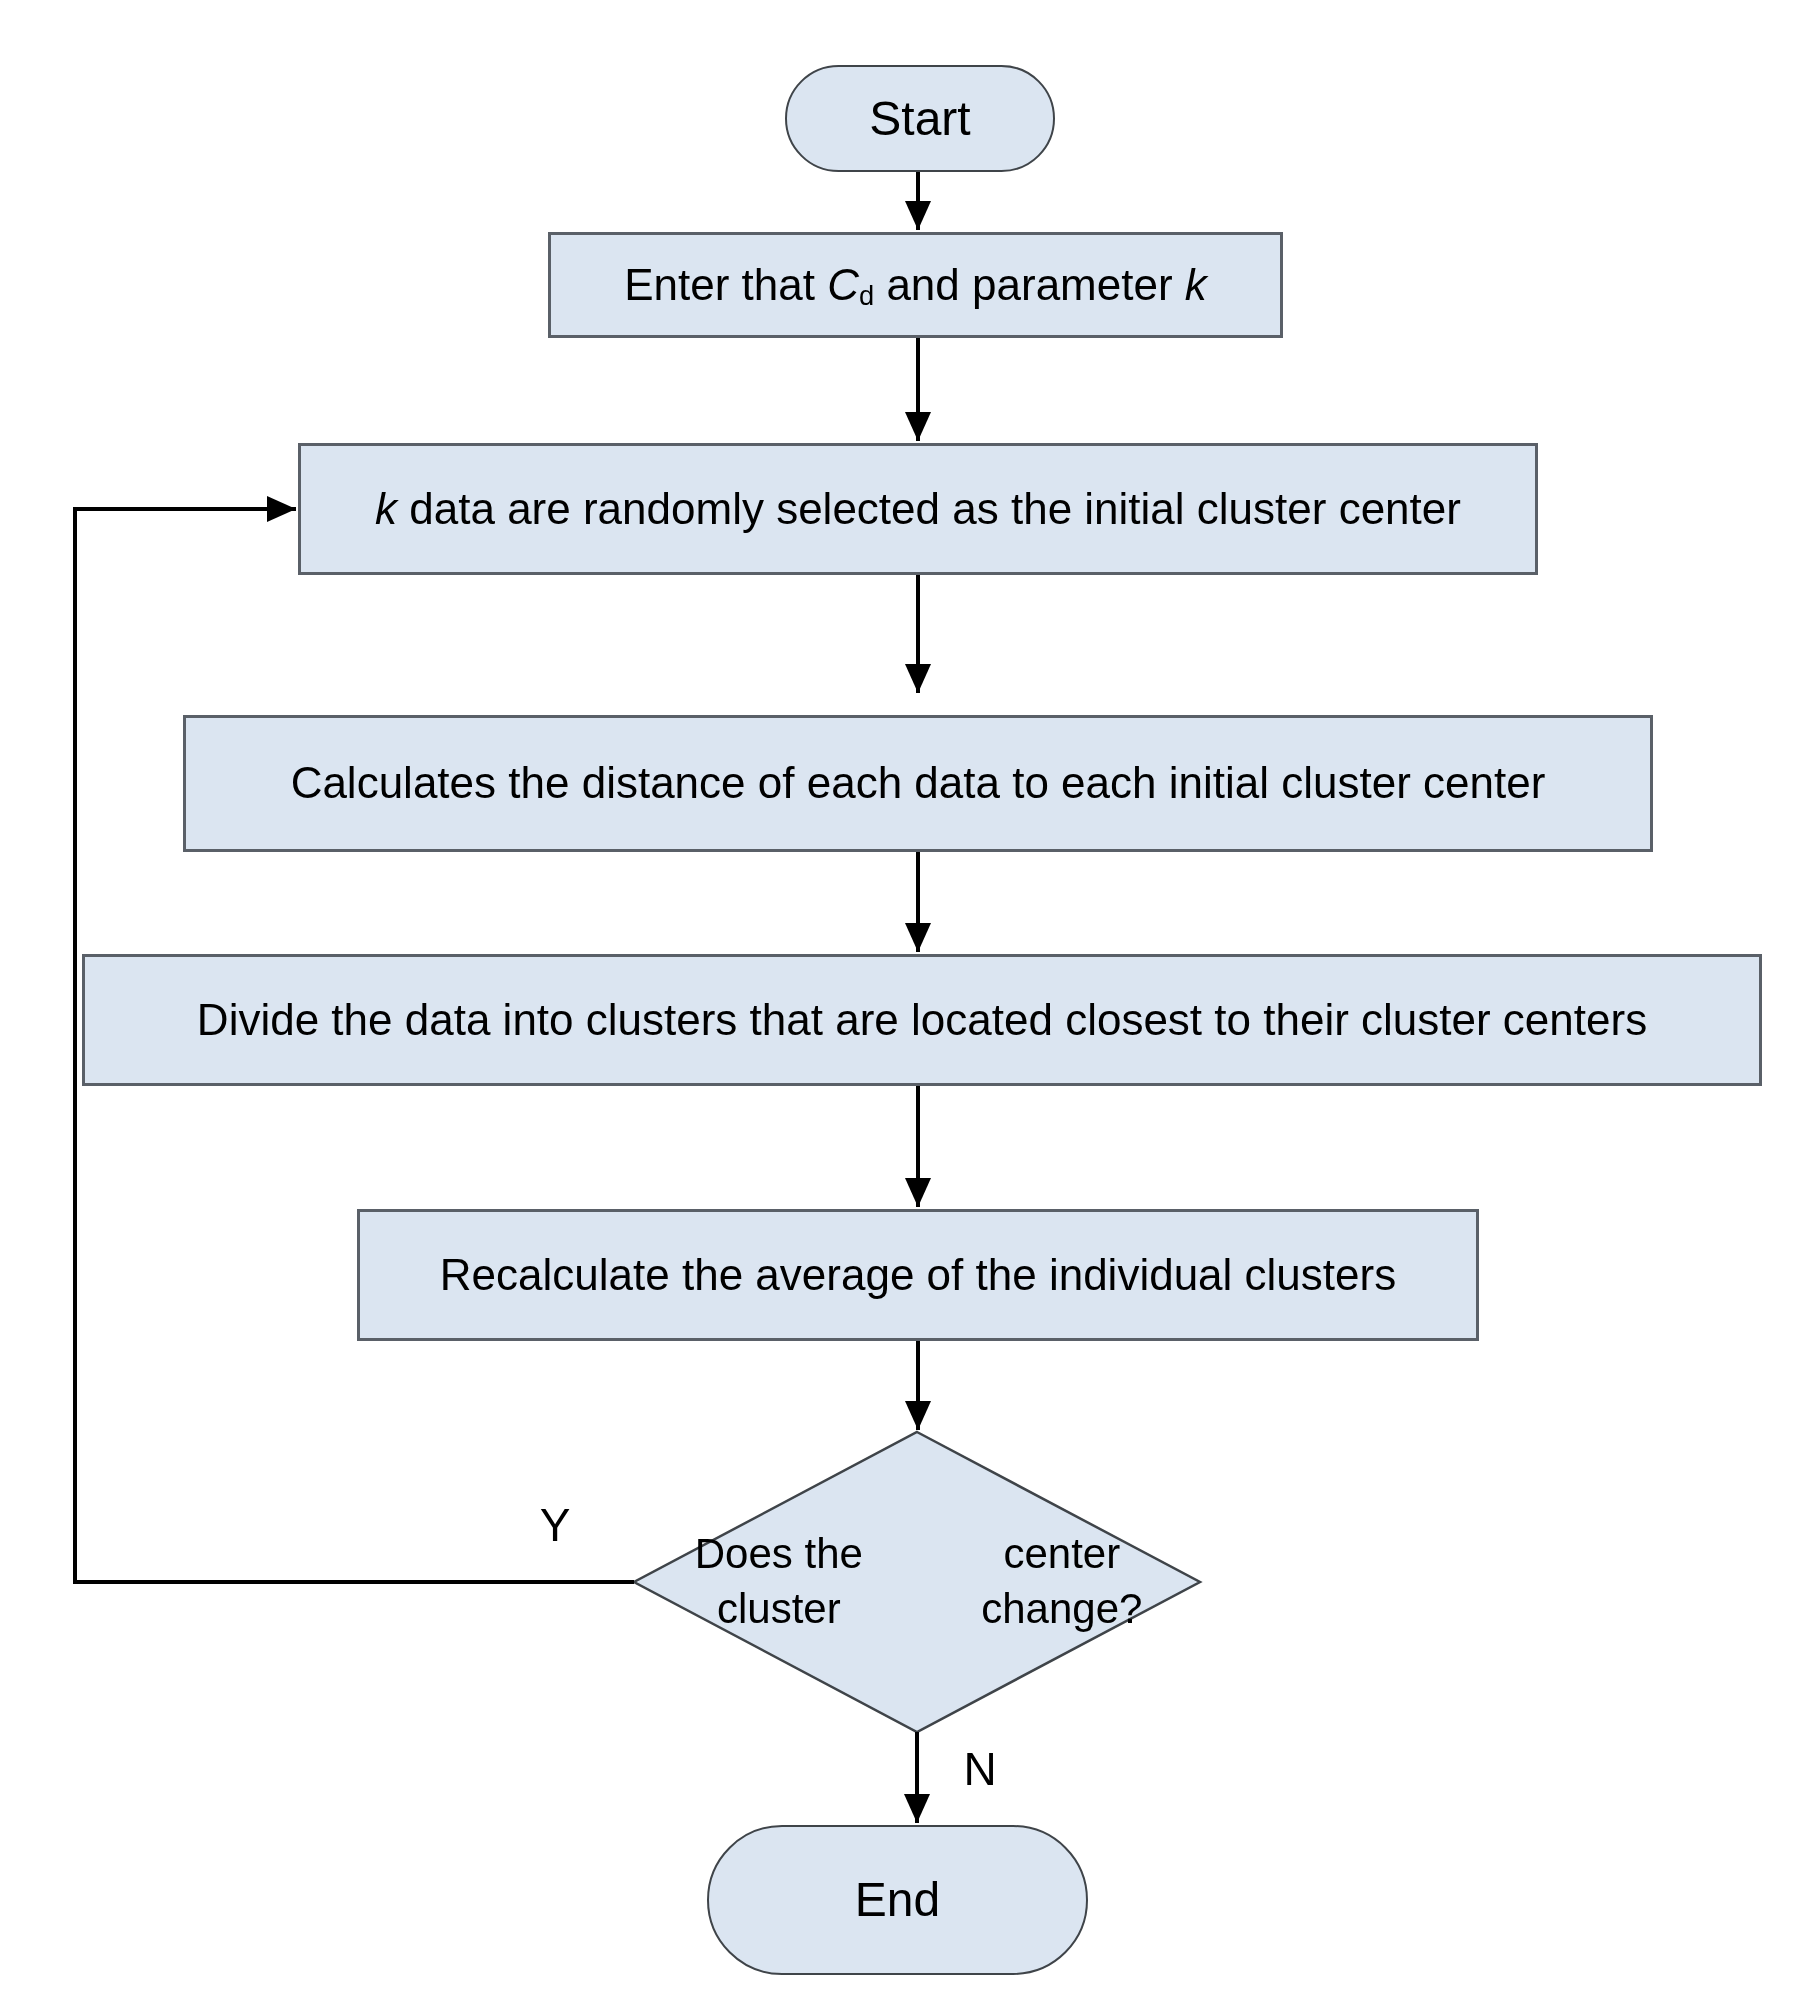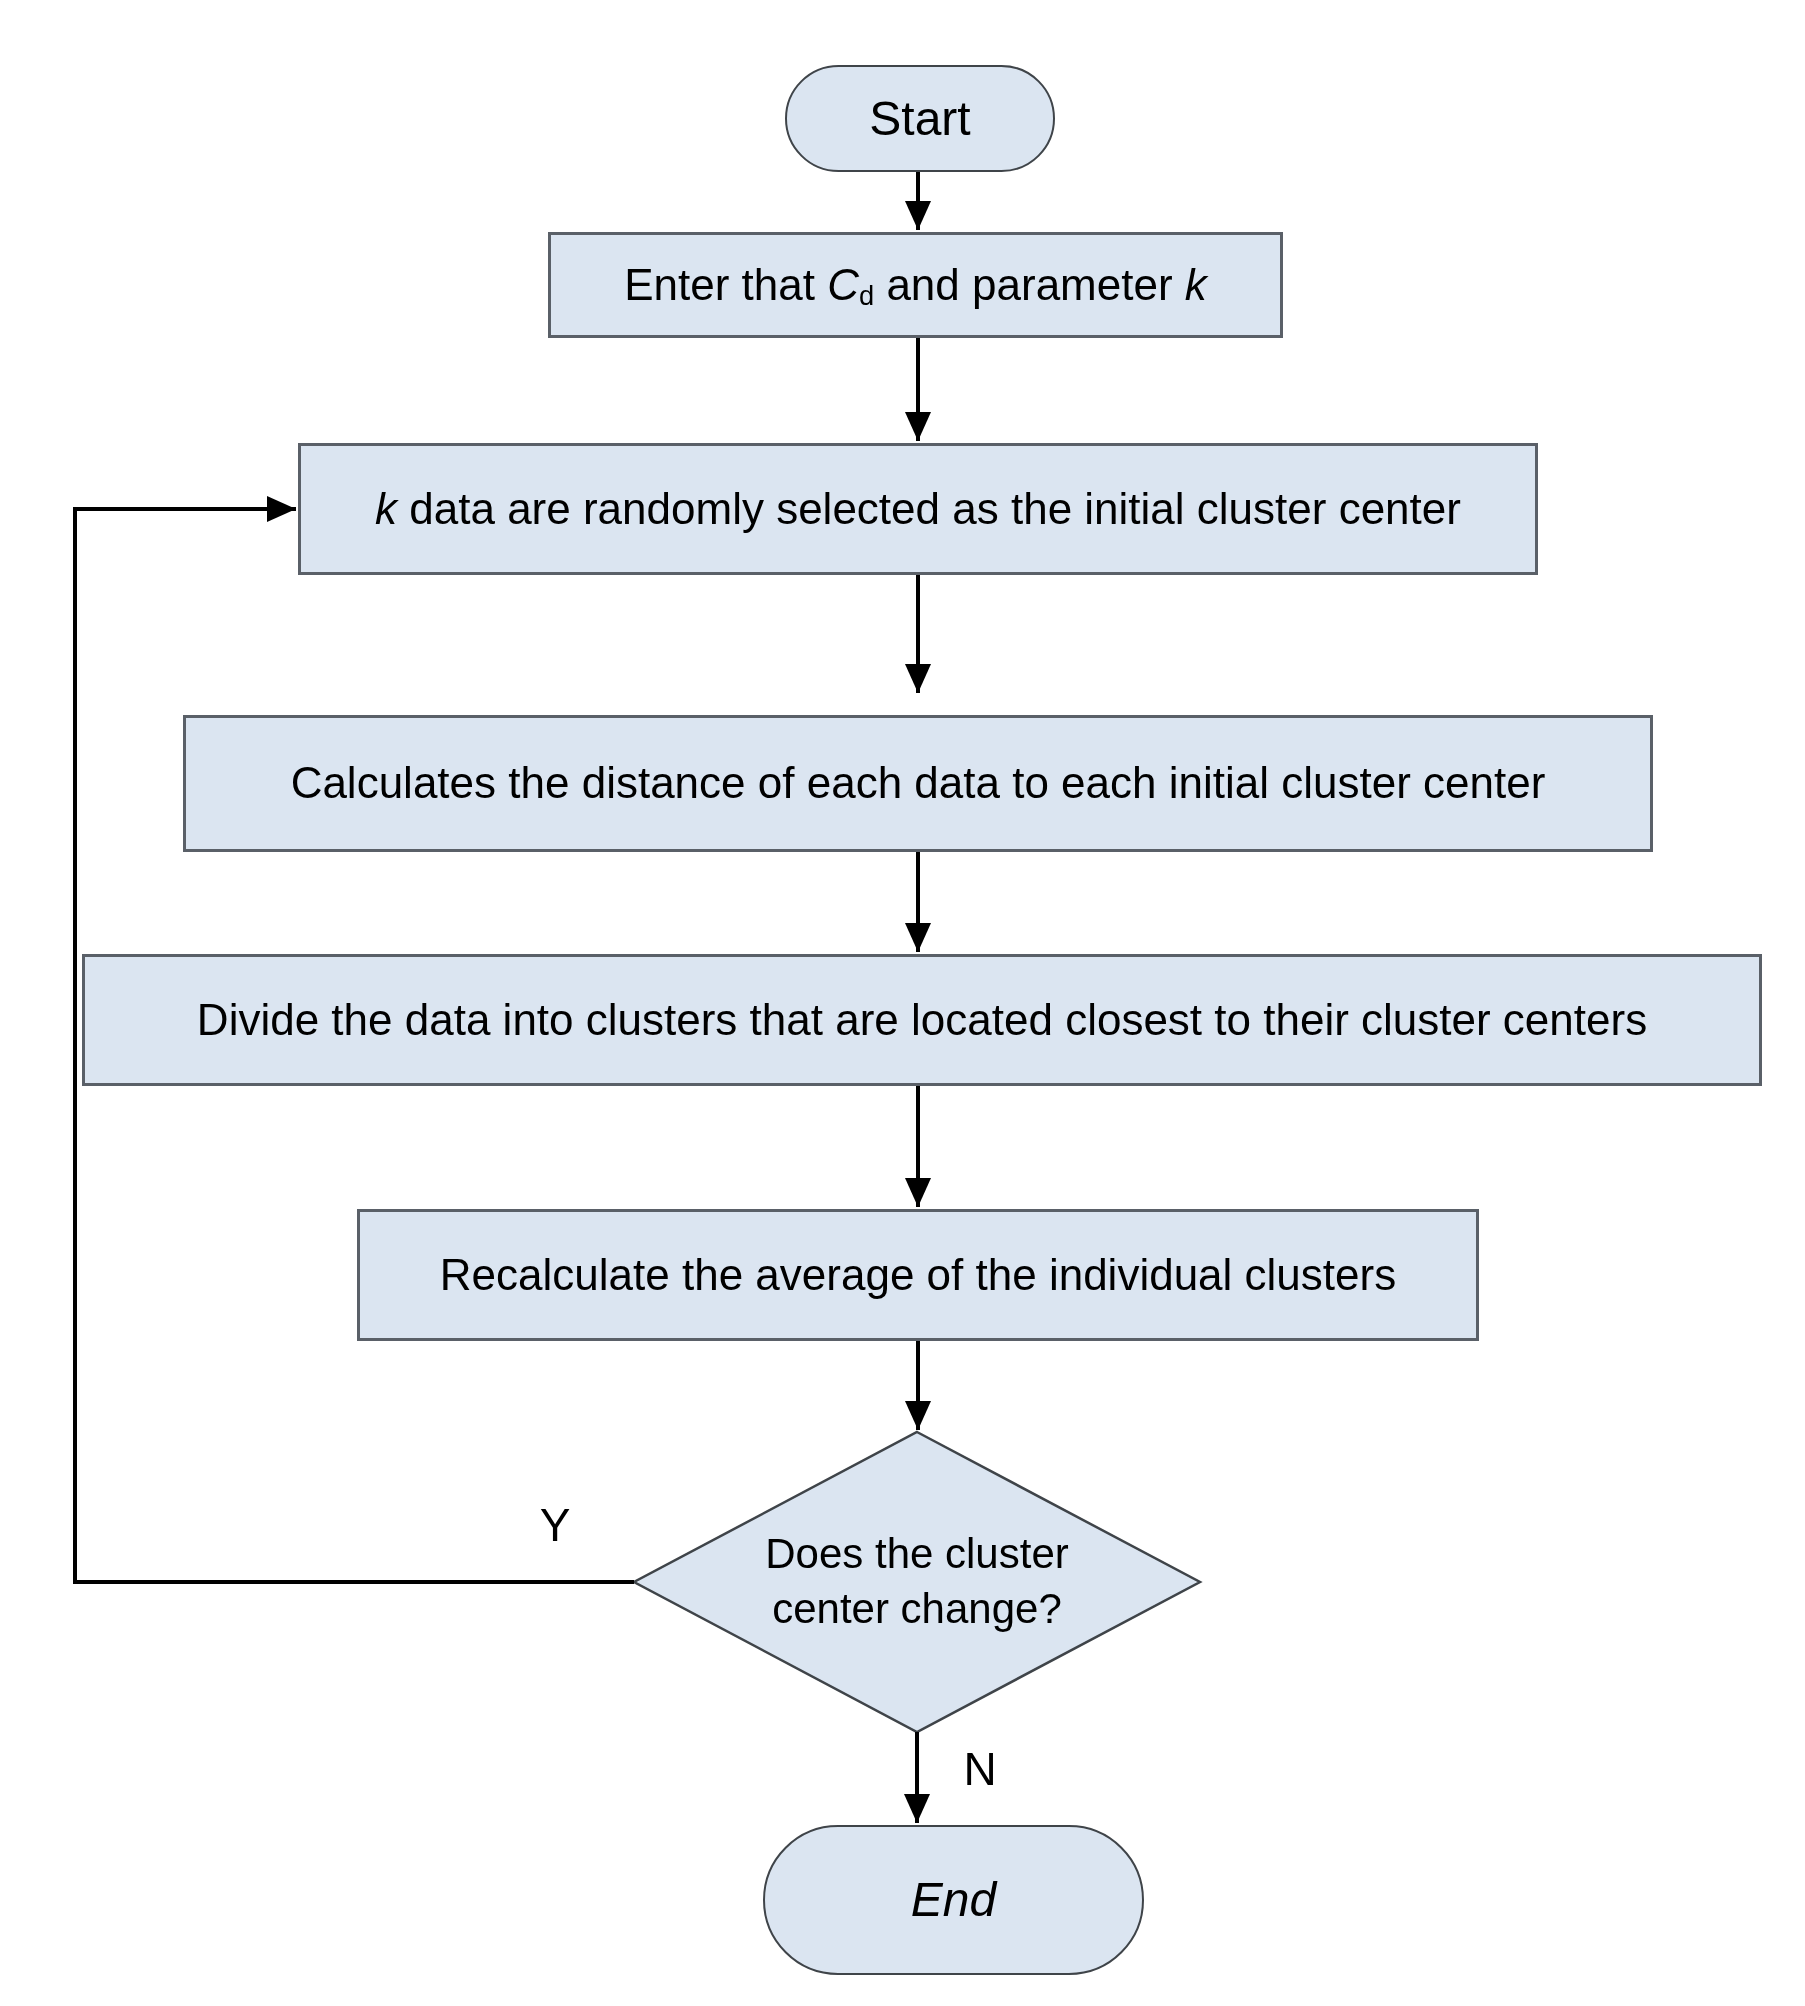--- a/index.html
+++ b/index.html
@@ -54,29 +54,29 @@
     border-radius: 999px;
     border: 2.5px solid var(--shape-border, #3f4449);
     font-size: 48px;
   }
   .n-start   { left: 785px; top: 33px;   width: 270px;  height: 107px; margin-top: 32px; }
   .n-enter   { left: 548px; top: 232px;  width: 735px;  height: 106px; }
   .n-select  { left: 298px; top: 443px;  width: 1240px; height: 132px; }
   .n-calc    { left: 183px; top: 695px;  width: 1470px; height: 137px; margin-top: 20px; }
   .n-divide  { left: 82px;  top: 954px;  width: 1680px; height: 132px; }
   .n-recalc  { left: 357px; top: 1209px; width: 1122px; height: 132px; }
-  .n-end     { left: 763px; top: 1825px; width: 381px;  height: 150px; font-style: italic; }
+  .n-end     { left: 707px; top: 1825px; width: 381px;  height: 150px; }
   .diamond-text {
     position: absolute;
     left: 634px;
     top: 1432px;
     width: 566px;
     height: 300px;
     display: flex;
-    flex-direction: column;
+    flex-direction: row;
     align-items: center;
     justify-content: center;
     font-size: 42px;
     line-height: 1.3;
     text-align: center;
     color: var(--text-color, #000);
   }
   .branch-label {
     position: absolute;
     width: 80px;

